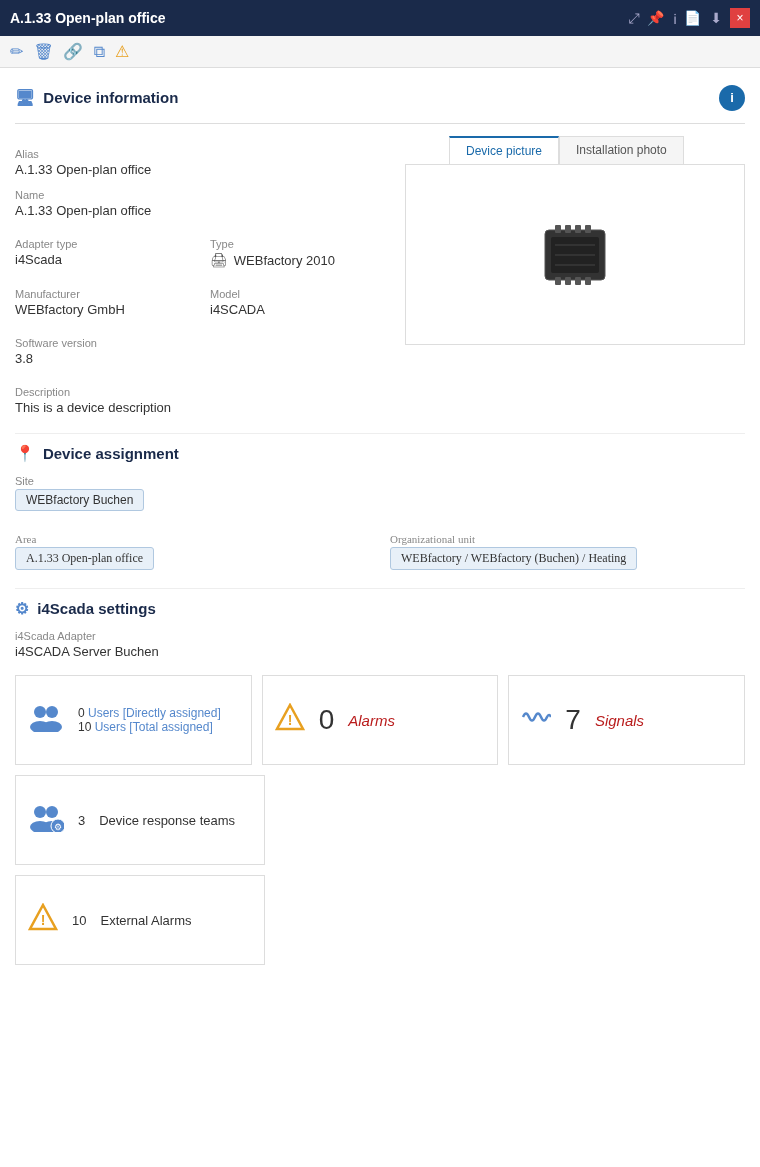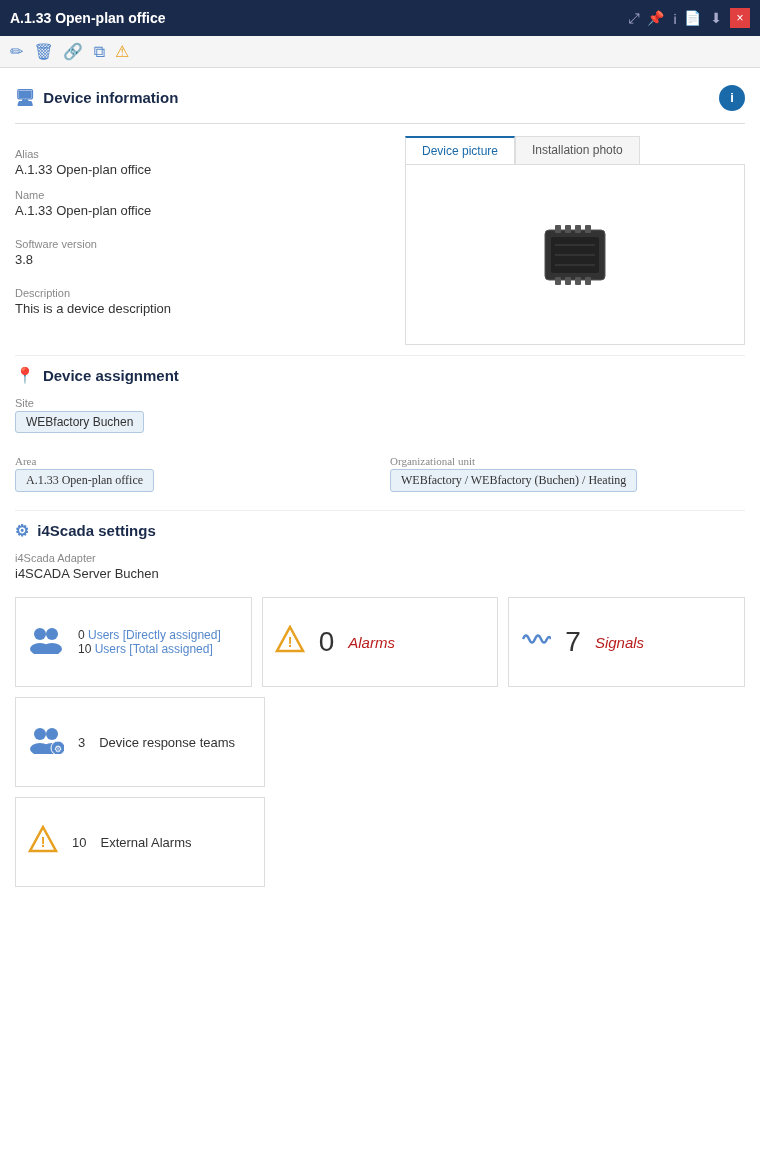--- a/index.html
+++ b/index.html
@@ -91,20 +91,21 @@
       cursor: pointer;
       border: 1px solid #ddd;
       border-bottom: none;
       background: #f5f5f5;
       color: #555;
     }
     .picture-tab.active {
       background: #fff;
       color: #1a6aaa;
       border-top: 2px solid #1a6aaa;
+      margin-left: 44px;
     }
     .picture-frame {
       border: 1px solid #ddd;
       border-top: none;
       height: 180px;
       display: flex;
       align-items: center;
       justify-content: center;
       background: #fff;
     }
@@ -196,20 +197,43 @@
   <div class="device-info-layout">
 
     <div class="device-info-left">
       <div class="field-group">
         <div class="field-label">Alias</div>
         <div class="field-value">A.1.33 Open-plan office</div>
       </div>
       <div class="field-group">
         <div class="field-label">Name</div>
         <div class="field-value">A.1.33 Open-plan office</div>
+      </div>
+      <div class="two-col">
+        <div class="field-group">
+          <div class="field-label">Adapter type</div>
+          <div class="field-value">i4Scada</div>
+        </div>
+        <div class="field-group">
+          <div class="field-label">Type</div>
+          <div class="adapter-type-row">
+            <span class="adapter-icon">🖨</span>
+            <div class="field-value">WEBfactory 2010</div>
+          </div>
+        </div>
+      </div>
+      <div class="two-col">
+        <div class="field-group">
+          <div class="field-label">Manufacturer</div>
+          <div class="field-value">WEBfactory GmbH</div>
+        </div>
+        <div class="field-group">
+          <div class="field-label">Model</div>
+          <div class="field-value">i4SCADA</div>
+        </div>
       </div>
       <div class="two-col">
         <div class="field-group">
           <div class="field-label">Software version</div>
           <div class="field-value">3.8</div>
         </div>
       </div>
       <div class="field-group">
         <div class="field-label">Description</div>
         <div class="field-value">This is a device description</div>

